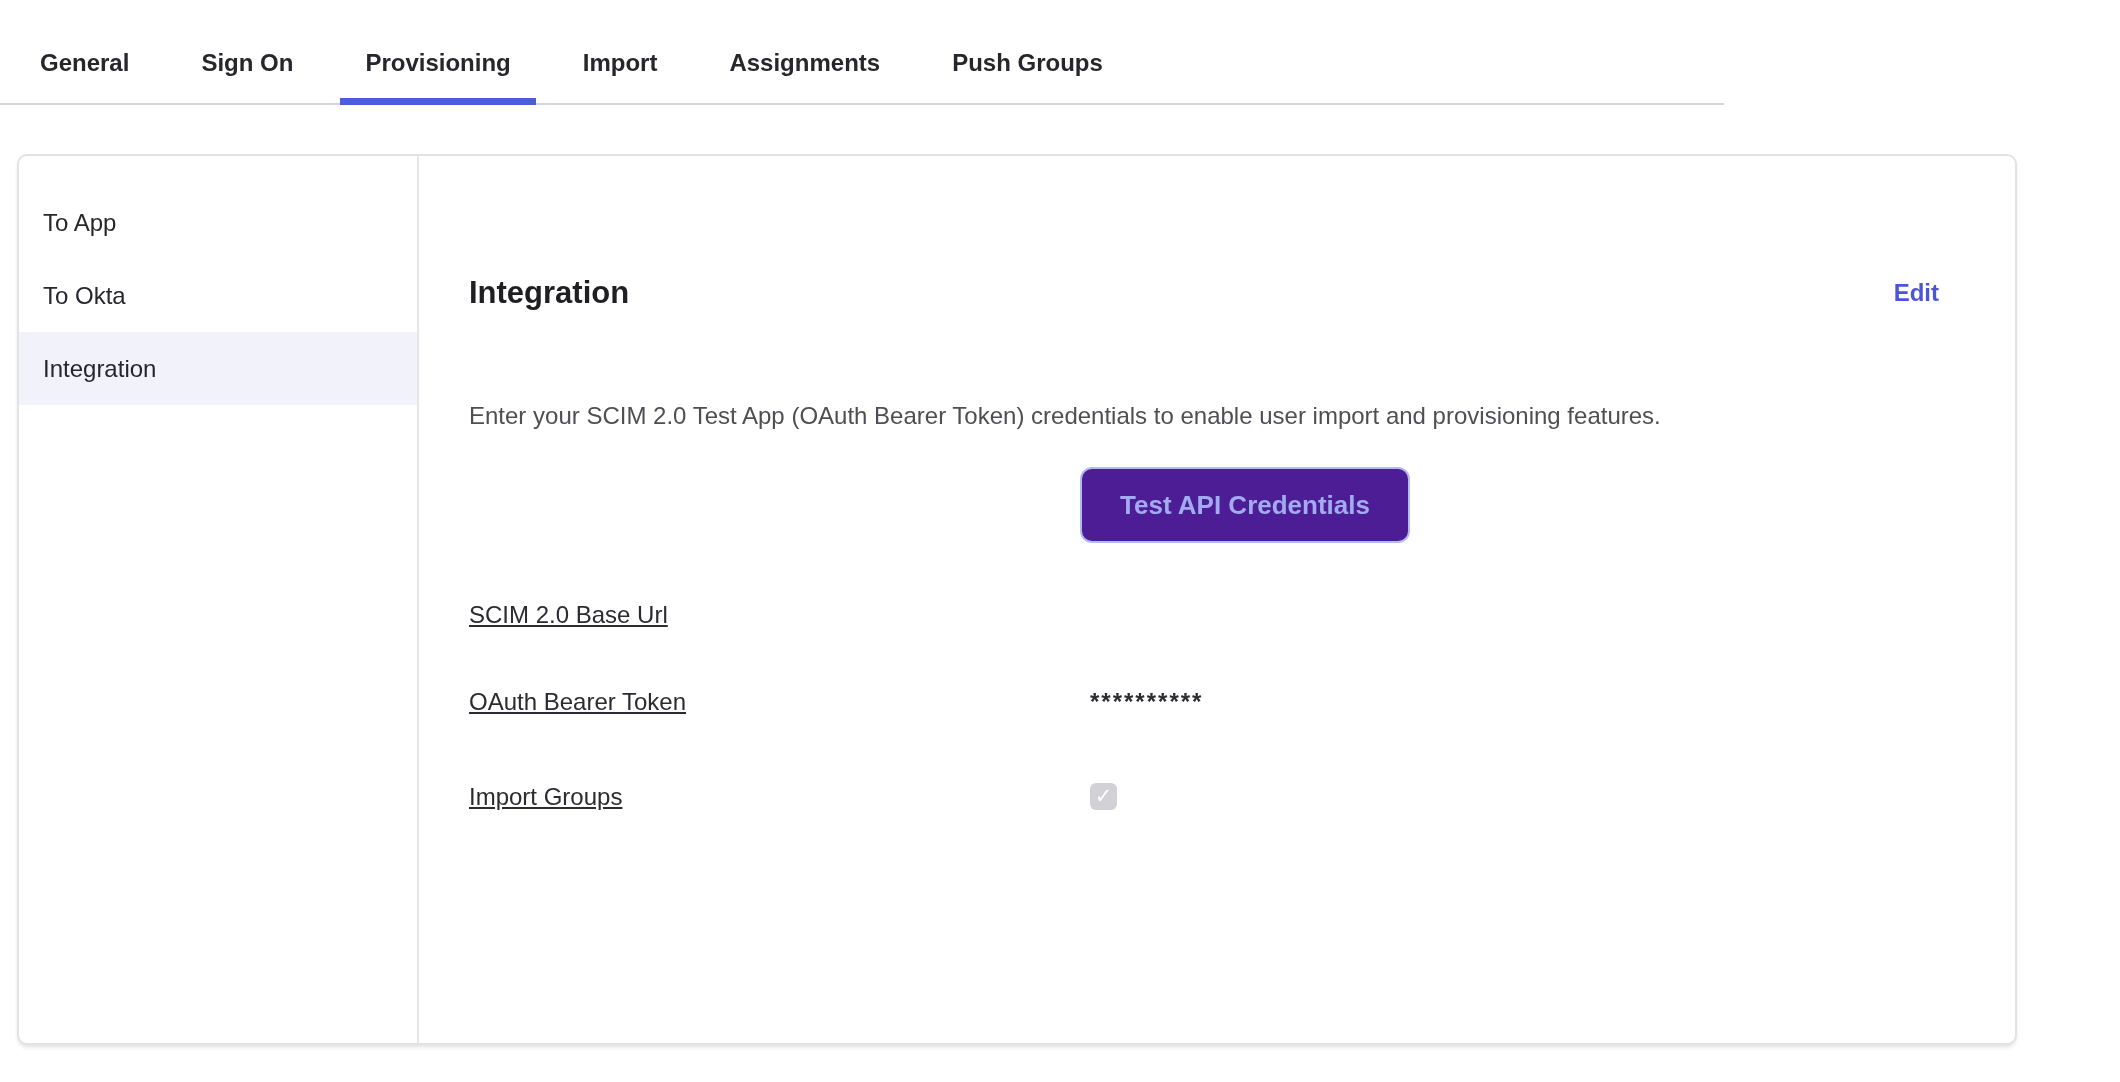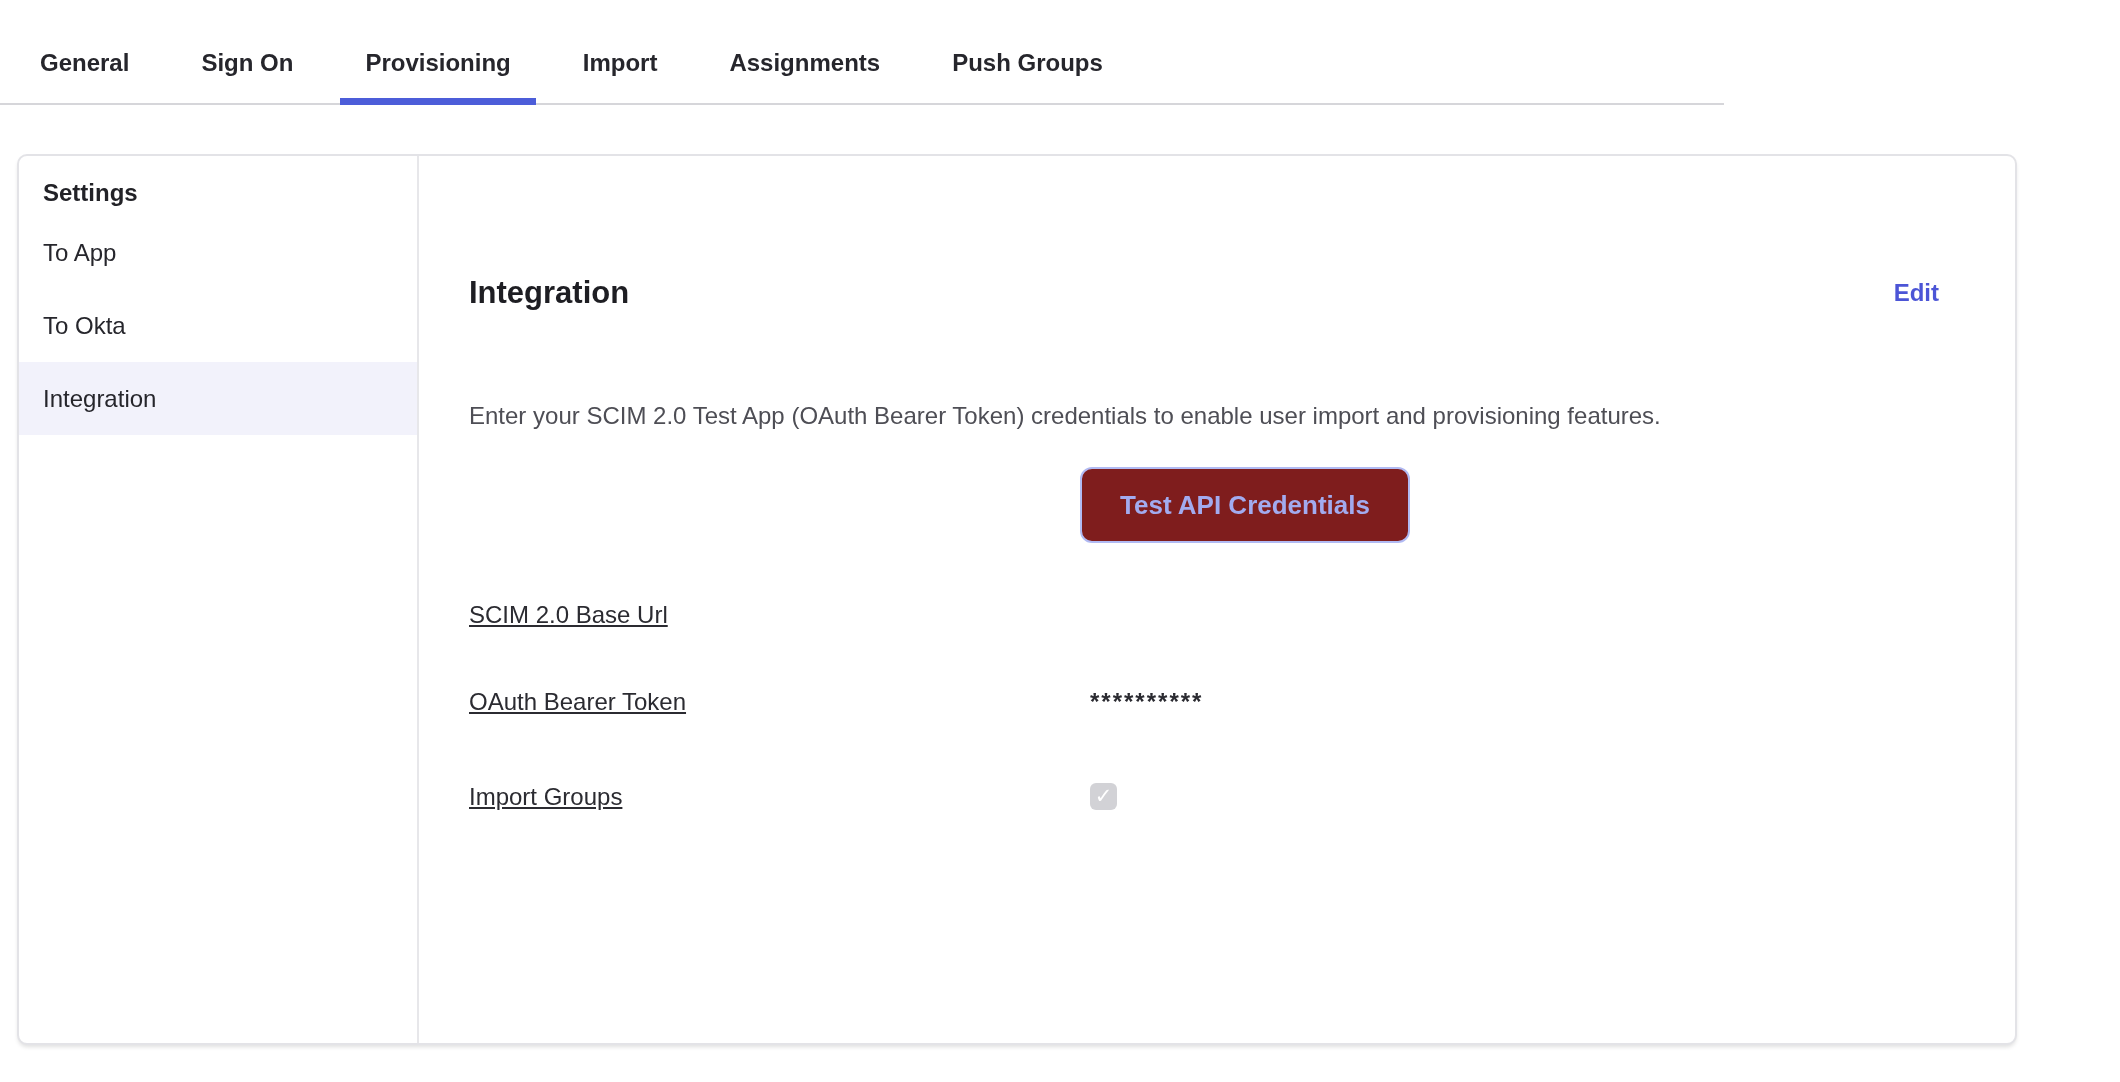--- a/index.html
+++ b/index.html
@@ -139,21 +139,21 @@
     font-size: 24px;
     color: #4e4e55;
     line-height: 32px;
   }
 
   .test-btn {
     margin-top: 35px;
     margin-left: 611px;
     width: 330px;
     height: 76px;
-    background: #7f1d1d;
+    background: #4c1d95;
     border: 2px solid #b1baf3;
     border-radius: 12px;
     font-family: "Liberation Sans", "DejaVu Sans", sans-serif;
     font-size: 26px;
     font-weight: bold;
     color: #a2abef;
     cursor: pointer;
   }
 
   .field-row {
@@ -195,21 +195,20 @@
   <div class="tab">Sign On</div>
   <div class="tab active">Provisioning</div>
   <div class="tab">Import</div>
   <div class="tab">Assignments</div>
   <div class="tab">Push Groups</div>
 </nav>
 
 <section class="panel">
 
   <aside class="sidebar">
-    <div class="side-header">Settings</div>
     <div class="side-items">
       <div class="side-item">To App</div>
       <div class="side-item">To Okta</div>
       <div class="side-item selected">Integration</div>
     </div>
   </aside>
 
   <div class="content">
 
     <div class="content-header">

